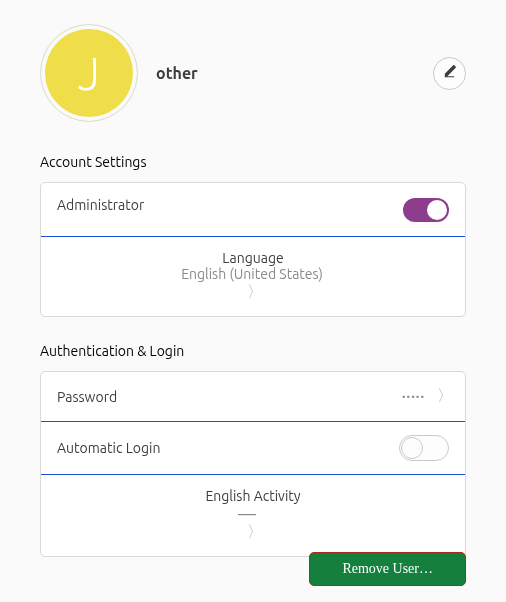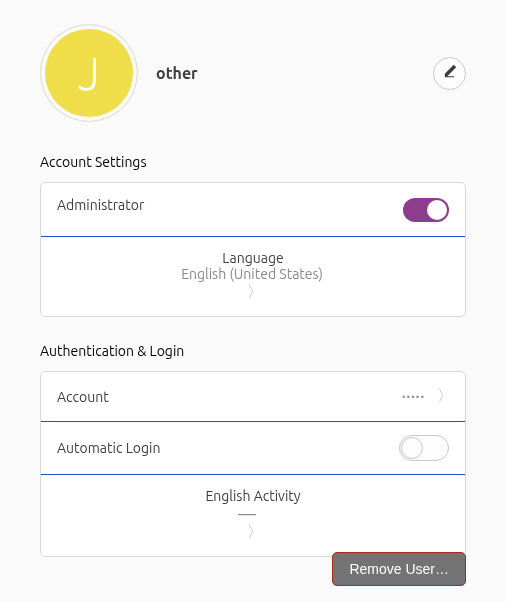--- a/index.html
+++ b/index.html
@@ -149,28 +149,28 @@
     background: #fdfdfd;
     border: 1px solid #c9c9c9;
     box-sizing: border-box;
   }
   .footer {
     position: absolute;
     right: 40px;
     bottom: 16px;
   }
   .remove-btn {
-    background: #737373;
+    background: #15803d;
     color: #fff;
     border: 1px solid #a82a1d;
     border-radius: 5px;
-    padding: 8px 16px;
+    padding: 8px 32px;
     font-size: 14px;
     cursor: pointer;
-    font-family: Liberation Sans, sans-serif;
+    font-family: Liberation Serif, serif;
   }
 </style>
 </head>
 <body>
 
 <div class="profile-row">
   <div class="avatar">
     <span class="avatar-letter">J</span>
   </div>
   <div class="username">other</div>
@@ -194,21 +194,21 @@
   <div class="row">
     <div class="row-main row-label">Language</div>
     <div class="row-value">English (United States)</div>
     <div class="chevron">〉</div>
   </div>
 </div>
 
 <div class="section-title">Authentication &amp; Login</div>
 <div class="panel">
   <div class="row">
-    <div class="row-main row-label">Account</div>
+    <div class="row-main row-label">Password</div>
     <div class="dots">•••••</div>
     <div class="chevron">〉</div>
   </div>
   <div class="row">
     <div class="row-main row-label">Automatic Login</div>
     <div class="switch-off"></div>
   </div>
   <div class="row">
     <div class="row-main row-label">English Activity</div>
     <div class="dash">—</div>

